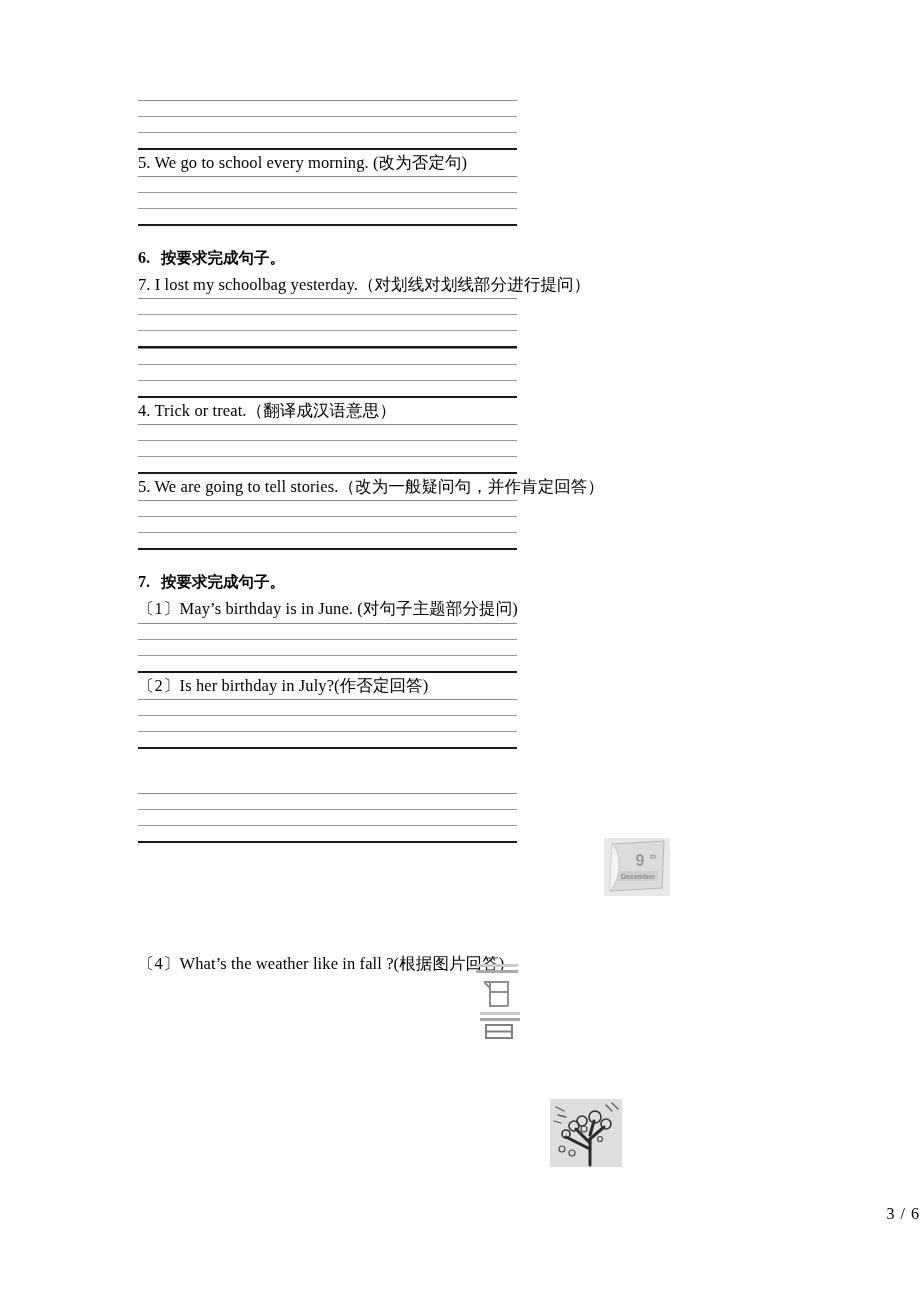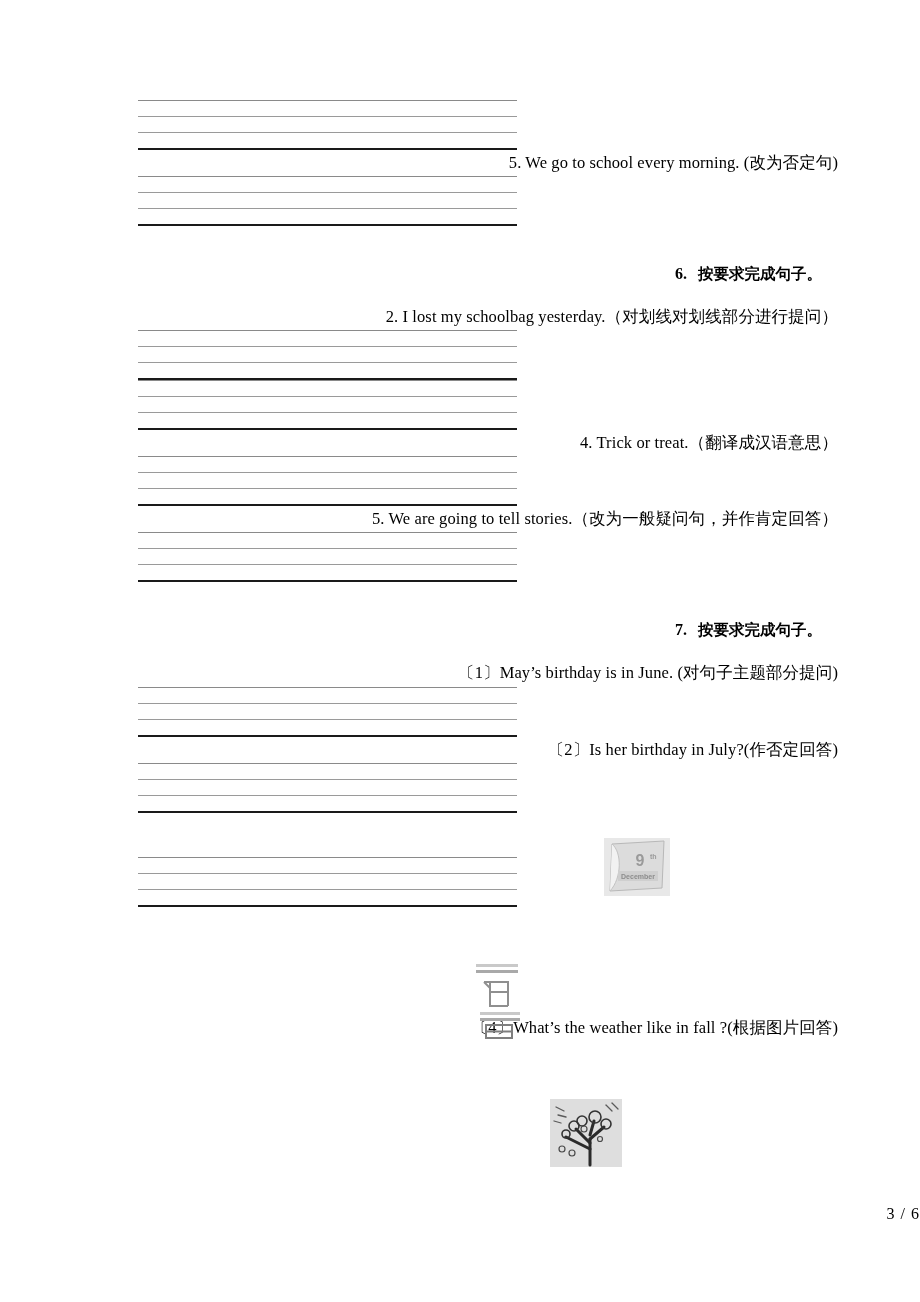--- a/index.html
+++ b/index.html
@@ -22,21 +22,20 @@
     width: 920px;
     height: 1302px;
   }
 
   
   .content {
     position: absolute;
     left: 138px;
     top: 100px;
     width: 700px;
-    text-align: right;
   }
 
   
   .rules {
     width: 379px;
     margin: 0;
     padding: 0;
   }
   .rules .rule {
     height: 0;
@@ -58,21 +57,21 @@
     white-space: nowrap;
     margin: 0;
     padding: 2px 0 3px 0;
     letter-spacing: 0.1px;
   }
 
   
   .sec-head {
     font-weight: bold;
     font-size: 16px;
-    margin: 16px;
+    margin: 0;
     padding: 0 0 3px 0;
     white-space: nowrap;
   }
   .sec-head .num {
     font-family: "Liberation Serif", serif;
   }
   .sec-head .cn {
     font-family: "DejaVu Sans", "Liberation Sans", sans-serif;
     font-size: 15.5px;
     margin-left: 7px;
@@ -129,21 +128,21 @@
     <div class="gap-sec"></div>
 
     <div class="block">
       <p class="sec-head">
         <span class="num">6.</span>
         <span class="cn">按要求完成句子。</span>
       </p>
 
 
       <div class="block">
-        <p class="qline">2. I lost my schoolbag yesterday.（对划线对划线部分进行提问）</p>
+        <p class="qline">7. I lost my schoolbag yesterday.（对划线对划线部分进行提问）</p>
         <div class="rules">
           <div class="rule"></div>
           <div class="rule thin"></div>
           <div class="rule thin"></div>
           <div class="rule last"></div>
         </div>
       </div>
 
       <div class="block">
         <div class="rules">

